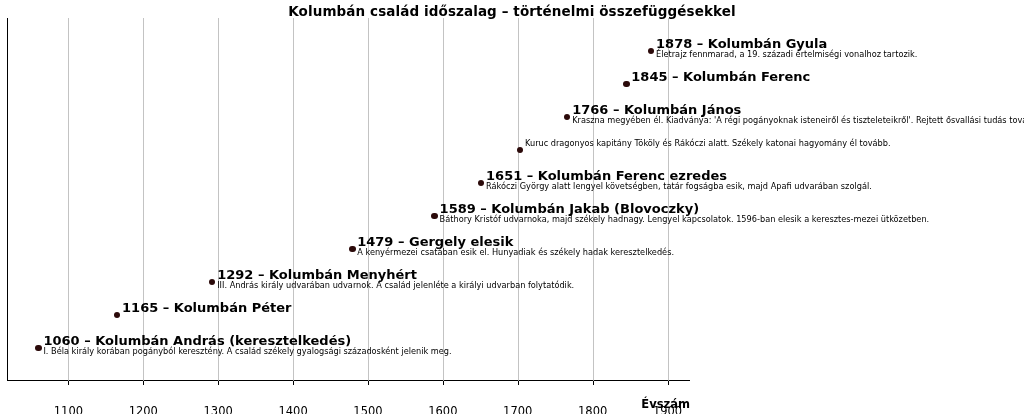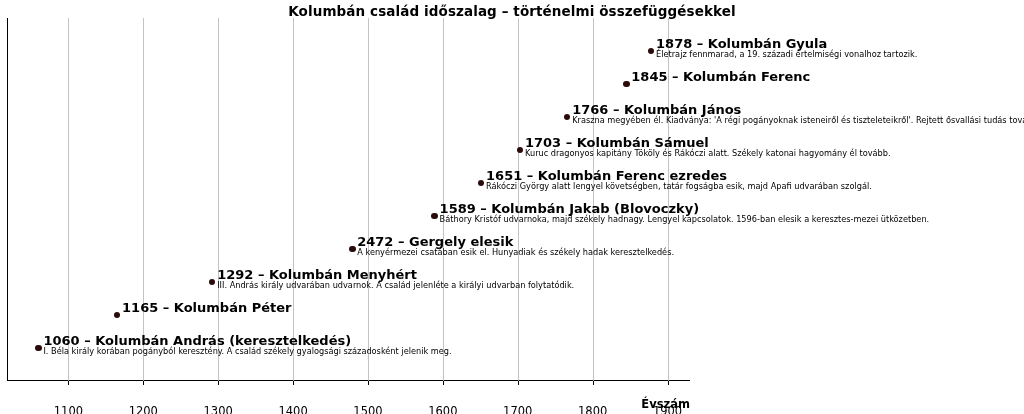--- a/index.html
+++ b/index.html
@@ -185,42 +185,41 @@
         <div class="event" style="left: 205.2px; top: 264px;">
           <div class="event-dot" style="background: rgb(43, 10, 10);"></div>
           <div class="event-text">
             <div class="event-headline">1292 – Kolumbán Menyhért</div>
             <div class="event-detail">III. András király udvarában udvarnok. A család jelenléte a királyi udvarban folytatódik.</div>
           </div>
         </div>
         <div class="event" style="left: 345.245px; top: 231px;">
           <div class="event-dot" style="background: rgb(43, 10, 10);"></div>
           <div class="event-text">
-            <div class="event-headline">2472 – Gergely elesik</div>
+            <div class="event-headline">1479 – Gergely elesik</div>
             <div class="event-detail">A kenyérmezei csatában esik el. Hunyadiak és székely hadak keresztelkedés.</div>
           </div>
         </div>
         <div class="event" style="left: 427.624px; top: 198px;">
           <div class="event-dot" style="background: rgb(43, 10, 10);"></div>
           <div class="event-text">
             <div class="event-headline">1589 – Kolumbán Jakab (Blovoczky)</div>
             <div class="event-detail">Báthory Kristóf udvarnoka, majd székely hadnagy. Lengyel kapcsolatok. 1596-ban elesik a keresztes-mezei ütközetben.</div>
           </div>
         </div>
         <div class="event" style="left: 474.056px; top: 165px;">
           <div class="event-dot" style="background: rgb(43, 10, 10);"></div>
           <div class="event-text">
             <div class="event-headline">1651 – Kolumbán Ferenc ezredes</div>
             <div class="event-detail">Rákóczi György alatt lengyel követségben, tatár fogságba esik, majd Apafi udvarában szolgál.</div>
           </div>
         </div>
         <div class="event" style="left: 512.999px; top: 132px;">
           <div class="event-dot" style="background: rgb(43, 10, 10);"></div>
           <div class="event-text">
-            <div class="event-headline">1703 – Kolumbán Sámuel</div>
             <div class="event-detail">Kuruc dragonyos kapitány Tököly és Rákóczi alatt. Székely katonai hagyomány él tovább.</div>
           </div>
         </div>
         <div class="event" style="left: 560.18px; top: 99px;">
           <div class="event-dot" style="background: rgb(43, 10, 10);"></div>
           <div class="event-text">
             <div class="event-headline">1766 – Kolumbán János</div>
             <div class="event-detail">Kraszna megyében él. Kiadványa: 'A régi pogányoknak isteneiről és tiszteleteikről'. Rejtett ősvallási tudás továbbélése.</div>
           </div>
         </div>

